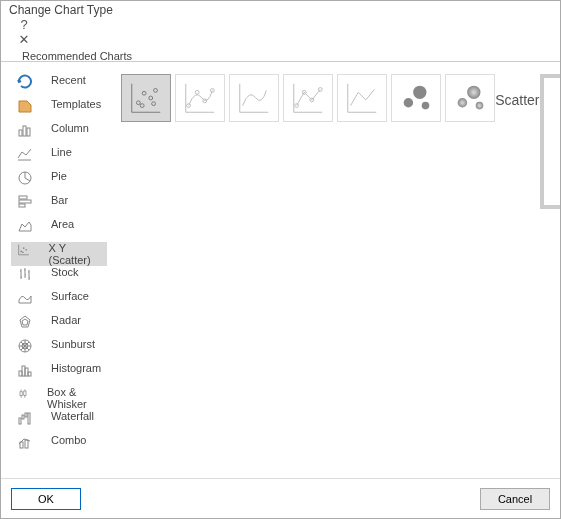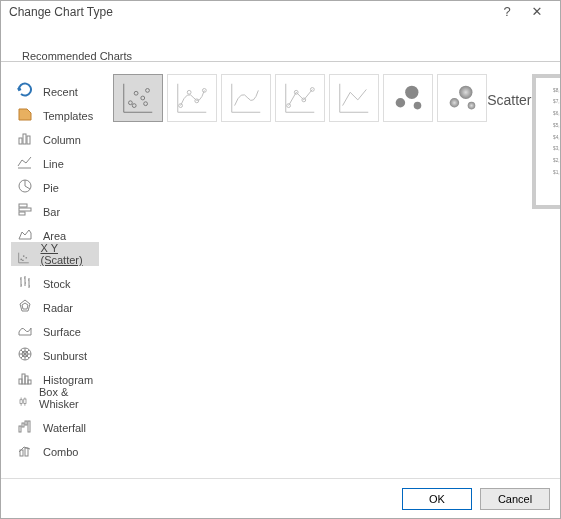--- a/index.html
+++ b/index.html
@@ -1,36 +1,36 @@
 <!DOCTYPE html>
 <html><head>
 <meta charset="utf-8">
 <style>
 * { box-sizing: border-box; margin: 0; padding: 0; font-family: "Segoe UI", Tahoma, sans-serif; }
 body { background: #fff; width: 561px; height: 519px; border: 1px solid #aaa; display: flex; flex-direction: column; font-size: 12px; color: #333; }
-.titlebar { height: 30px; display: flex; align-items: flex-end; padding: 12px 8px; }
+.titlebar { height: 30px; display: flex; align-items: flex-start; padding: 2px 8px; flex-direction: column; }
 .titlebar .title { flex: 1; font-size: 12px; color: #444; }
 .titlebar .btn { width: 30px; text-align: center; font-size: 13px; color: #555; cursor: pointer; }
 .tabs { display: flex; padding: 4px 8px 0 8px; border-bottom: 1px solid #ccc; gap: 0; }
 .tab { padding: 6px 12px; border: 1px solid transparent; position: relative; top: 8px; cursor: pointer; font-size: 11px; color: #444; }
 .tab.active { border: 1px solid #ccc; border-bottom: 1px solid #fff; background: #fff; }
 .content { flex: 1; display: flex; padding: 12px 10px 0 10px; overflow: hidden; }
 .sidebar { width: 135px; }
-.sidebar-item { display: flex; align-items: flex-end; height: 24px; padding: 0 6px; gap: 10px; cursor: pointer; font-size: 11px; color: #444; }
-.sidebar-item.selected { background: #d9d9d9; text-decoration: underline; }
+.sidebar-item { display: flex; align-items: flex-start; height: 24px; padding: 0 6px; gap: 18px; cursor: pointer; font-size: 11px; color: #444; }
+.sidebar-item.selected { background: #d9d9d9; }
 .sidebar-item .icon { width: 16px; height: 16px; display: inline-flex; align-items: center; justify-content: center; }
 .main { flex: 1; display: flex; padding-left: 14px; }
 .subtype-row { height: 56px; display: flex; gap: 4px; }
 .subtype { width: 50px; height: 48px; border: 1px solid #ddd; display: flex; align-items: center; justify-content: center; cursor: pointer; background: #fff; }
 .subtype.selected { background: #d9d9d9; border: 1px solid #999; }
 .subtype svg { width: 38px; height: 38px; }
 .chart-label { font-size: 14px; color: #555; margin: 18px 0 8px 0; }
 .preview { width: 215px; height: 135px; border: 4px solid #ccc; background: #fff; padding: 6px; cursor: pointer; }
 .preview svg { width: 100%; height: 100%; }
-.footer { height: 40px; border-top: 1px solid #ddd; display: flex; justify-content: flex-end; align-items: center; gap: 8px; padding: 0 10px; }
+.footer { height: 40px; border-top: 1px solid #ddd; display: flex; justify-content: space-between; align-items: center; gap: 8px; padding: 0 10px; }
 .footer button { width: 70px; height: 22px; font-size: 11px; border: 1px solid #aaa; background: #e9e9e9; cursor: pointer; }
 .footer button.primary { border: 1px solid #0067c0; background: #fff; }
 </style>
 </head>
 <body>
 
 <div class="titlebar">
   <div class="title">Change Chart Type</div>
   <div class="btn">?</div>
   <div class="btn">✕</div>
@@ -121,32 +121,32 @@
       <span class="icon">
           <svg viewBox="0 0 16 16">
             <path d="M4 3 L4 13 M3 5 L4 5 M4 11 L5 11 M8 2 L8 12 M7 4 L8 4 M8 9 L9 9 M12 4 L12 14 M11 6 L12 6 M12 12 L13 12" stroke="#888"></path>
           </svg>
         </span>
       <span>Stock</span>
     </div>
     <div class="sidebar-item">
       <span class="icon">
           <svg viewBox="0 0 16 16">
+            <path d="M2 10 Q5 4 8 8 Q11 12 14 6 L14 13 L2 13 Z" fill="none" stroke="#888"></path>
+          </svg>
+        </span>
+      <span>Surface</span>
+    </div>
+    <div class="sidebar-item">
+      <span class="icon">
+          <svg viewBox="0 0 16 16">
             <path d="M8 2 L13 6 L11 13 L5 13 L3 6 Z M8 5 L11 7 L10 11 L6 11 L5 7 Z" fill="none" stroke="#888"></path>
           </svg>
         </span>
       <span>Radar</span>
-    </div>
-    <div class="sidebar-item">
-      <span class="icon">
-          <svg viewBox="0 0 16 16">
-            <path d="M2 10 Q5 4 8 8 Q11 12 14 6 L14 13 L2 13 Z" fill="none" stroke="#888"></path>
-          </svg>
-        </span>
-      <span>Surface</span>
     </div>
     <div class="sidebar-item">
       <span class="icon">
           <svg viewBox="0 0 16 16">
             <circle cx="8" cy="8" r="6" fill="none" stroke="#888"></circle>
             <circle cx="8" cy="8" r="3" fill="none" stroke="#888"></circle>
             <path d="M8 2 L8 14 M2 8 L14 8 M4 4 L12 12 M12 4 L4 12" stroke="#888"></path>
           </svg>
         </span>
       <span>Sunburst</span>

